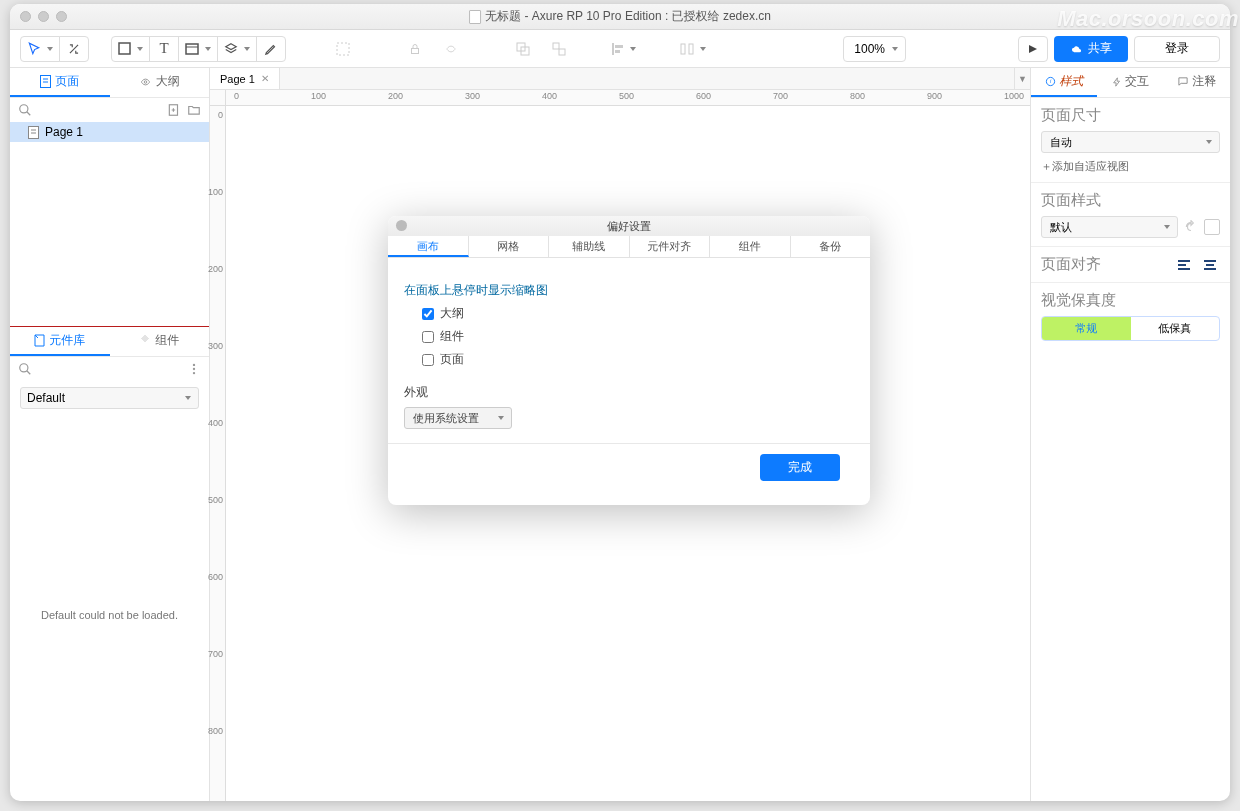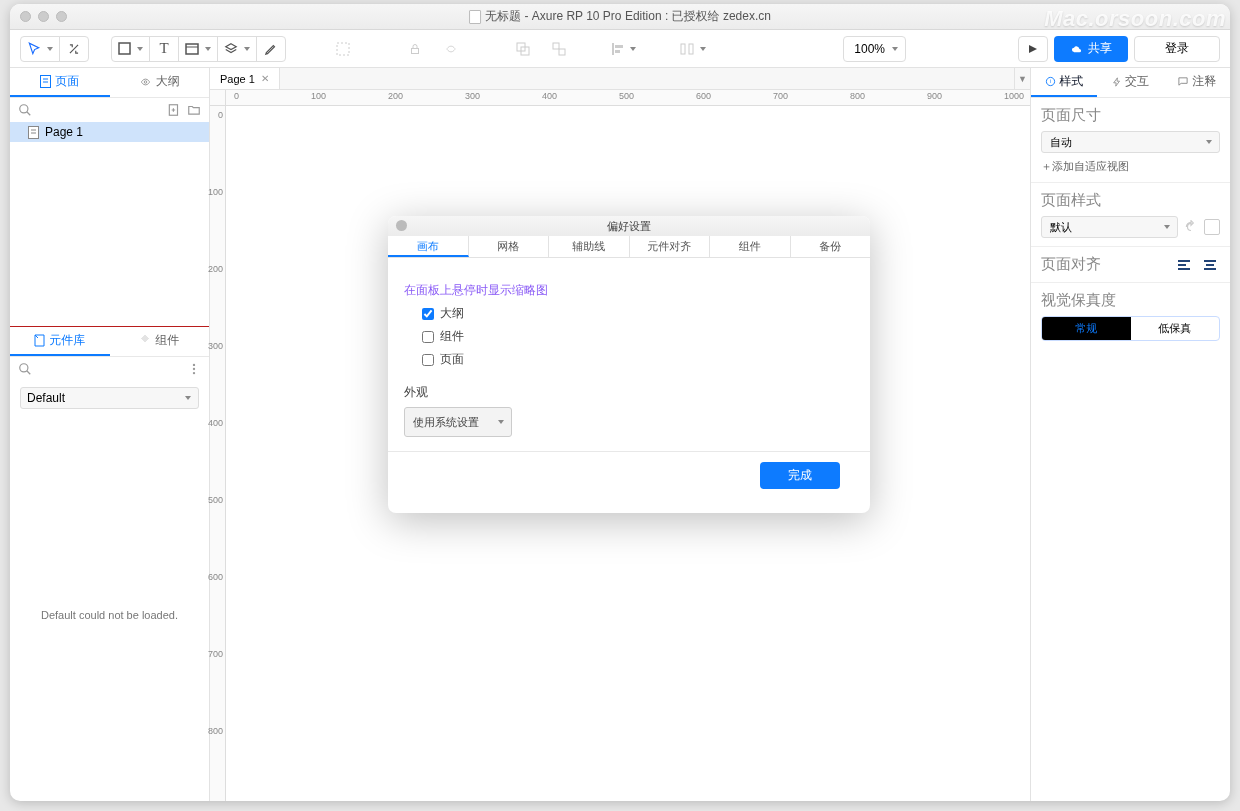--- a/index.html
+++ b/index.html
@@ -50,52 +50,52 @@
 .rulers { position: relative; flex: 1; background: #fff; }
 .ruler-h { position: absolute; left: 16px; right: 0; top: 0; height: 16px; border-bottom: 1px solid #ddd; background: #fafafa; font-size: 9px; color: #888; }
 .ruler-h span { position: absolute; top: 1px; }
 .ruler-v { position: absolute; left: 0; top: 16px; bottom: 0; width: 16px; border-right: 1px solid #ddd; background: #fafafa; font-size: 9px; color: #888; }
 .ruler-v span { position: absolute; right: 2px; transform-origin: right center; }
 .ruler-corner { position: absolute; left: 0; top: 0; width: 16px; height: 16px; border-right: 1px solid #ddd; border-bottom: 1px solid #ddd; background: #fafafa; }
 
 .rightpanel { width: 200px; border-left: 1px solid #e2e2e2; display: flex; flex-direction: column; font-size: 12px; }
 .rp-tabs { height: 30px; display: flex; border-bottom: 1px solid #e8e8e8; }
 .rp-tab { flex: 1; display: flex; align-items: center; justify-content: center; gap: 3px; color: #666; border-bottom: 2px solid transparent; font-size: 12px; }
-.rp-tab.active { color: #0f172a; border-bottom-color: #0d7bff; }
+.rp-tab.active { color: #c2410c; border-bottom-color: #0d7bff; font-style: italic; }
 .rp-section { padding: 8px 10px; border-bottom: 1px solid #eee; }
 .rp-label { font-size: 15px; color: #888; margin-bottom: 6px; }
 .rp-select { height: 22px; border: 1px solid #ddd; border-radius: 3px; background: #f7f7f7; padding: 0 8px; display: flex; align-items: center; position: relative; font-size: 11px; }
 .rp-select::after { content: ""; position: absolute; right: 7px; width: 0; height: 0; border-left: 3px solid transparent; border-right: 3px solid transparent; border-top: 4px solid #888; }
 .rp-link { font-size: 11px; color: #666; margin-top: 6px; display: block; }
 .rp-row { display: flex; align-items: center; gap: 6px; }
 .align-btns { display: flex; gap: 6px; margin-left: auto; }
 .align-btn { width: 20px; height: 18px; border: 1px solid transparent; display: flex; align-items: center; justify-content: center; color: #247; }
 .swatch { width: 26px; height: 20px; border: 1px solid #ccc; background: #fff; }
 .color-icon { margin-left: auto; border: 1px solid #ddd; width: 18px; height: 18px; border-radius: 3px; display: flex; align-items: center; justify-content: center; }
 .seg { display: flex; border: 1px solid #c9dcff; border-radius: 4px; overflow: hidden; }
 .seg > div { flex: 1; text-align: center; padding: 4px 0; font-size: 11px; }
-.seg .on { background: #000000; color: #0d7bff; }
-
-.watermark { position: absolute; right: 14px; top: 6px; font-size: 22px; font-style: italic; font-weight: 700; color: rgba(255,255,255,0.85); text-shadow: 0 1px 2px rgba(0,0,0,0.15); pointer-events: none; letter-spacing: 0.5px; }
+.seg .on { background: #bef264; color: #0d7bff; }
+
+.watermark { position: absolute; right: 1px; top: 6px; font-size: 22px; font-style: italic; font-weight: 700; color: rgba(255,255,255,0.85); text-shadow: 0 1px 2px rgba(0,0,0,0.15); pointer-events: none; letter-spacing: 0.5px; }
 
 
 .modal { position: absolute; left: 388px; top: 216px; width: 482px; background: #fff; border-radius: 8px; box-shadow: 0 8px 40px rgba(0,0,0,0.25); overflow: hidden; }
 .modal-title { height: 20px; background: linear-gradient(#f6f6f6,#ececec); font-size: 11px; text-align: center; line-height: 20px; color: #444; position: relative; }
 .modal-title .mclose { position: absolute; left: 8px; top: 4px; width: 11px; height: 11px; border-radius: 50%; background: #bbb; }
 .modal-tabs { display: flex; height: 22px; border-bottom: 1px solid #e2e2e2; font-size: 11px; }
 .modal-tabs > div { flex: 1; text-align: center; line-height: 21px; border-right: 1px solid #e2e2e2; color: #555; }
 .modal-tabs > div:last-child { border-right: none; }
 .modal-tabs > div.active { border-bottom: 2px solid #0d7bff; color: #0d7bff; line-height: 20px; }
 .modal-body { padding: 14px 16px; font-size: 12px; color: #444; }
 .chk { display: flex; align-items: center; gap: 6px; margin: 6px 0; }
 .chk input { width: 12px; height: 12px; accent-color: #0d7bff; }
-.modal-sub { margin: 10px 0 4px 0; color: #8b5cf6; }
+.modal-sub { margin: 10px 0 4px 0; color: #0369a1; }
 .indent { padding-left: 18px; }
 .appearance-label { margin: 16px 0 6px 0; }
-.app-select { width: 108px; height: 30px; border: 1px solid #ccc; border-radius: 3px; background: #f3f3f3; padding: 0 8px; font-size: 11px; display: flex; align-items: center; position: relative; }
+.app-select { width: 108px; height: 22px; border: 1px solid #ccc; border-radius: 3px; background: #f3f3f3; padding: 0 8px; font-size: 11px; display: flex; align-items: center; position: relative; }
 .app-select::after { content: ""; position: absolute; right: 7px; width: 0; height: 0; border-left: 3px solid transparent; border-right: 3px solid transparent; border-top: 4px solid #888; }
 .modal-hr { border-top: 1px solid #e8e8e8; margin: 14px -16px 0 -16px; }
 .modal-footer { padding: 10px 14px; display: flex; justify-content: flex-end; }
 .btn-done { background: #0d7bff; color: #fff; font-size: 12px; padding: 5px 28px; border-radius: 4px; }
 
 svg { display: block; }
 </style>
 </head>
 <body>
 

